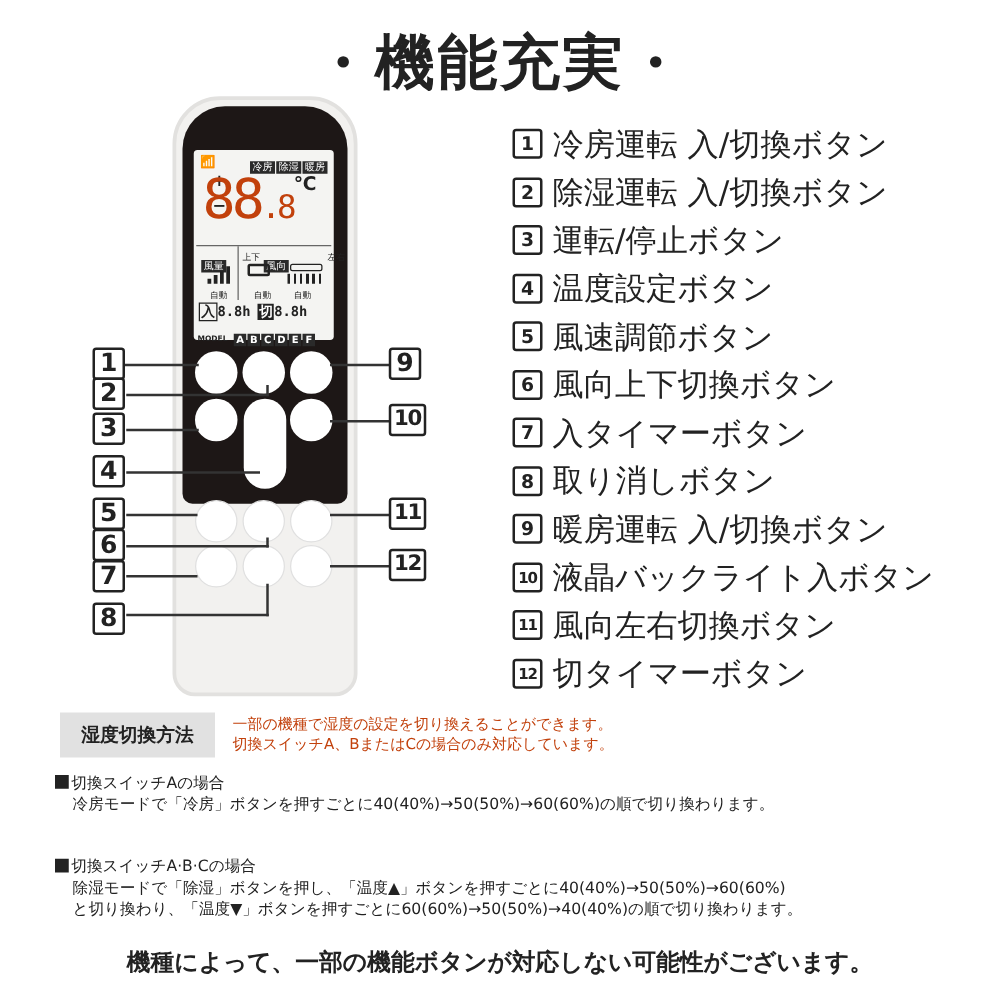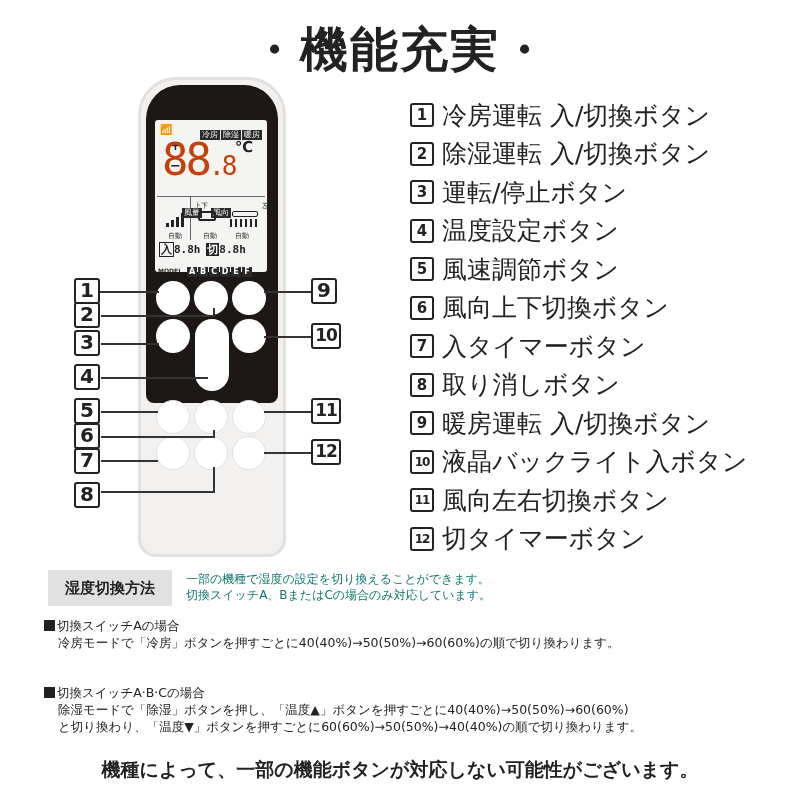--- a/index.html
+++ b/index.html
@@ -29,21 +29,21 @@
   .line { position: absolute; background: #333; height: 2px; }
   .vline { position: absolute; background: #333; width: 2px; }
 
   .legend { left: 410px; top: 96px; }
   .legend-item { display: flex; align-items: center; height: 38.5px; }
   .legend-num { width: 24px; height: 24px; border: 2px solid #222; border-radius: 3px; font-size: 15px; font-weight: bold; text-align: center; line-height: 20px; margin-right: 8px; flex-shrink: 0; }
   .legend-num.two { font-size: 12px; letter-spacing: -1px; }
   .legend-label { font-size: 25px; color: #222; white-space: nowrap; }
 
   .hum-badge { left: 48px; top: 570px; width: 124px; height: 36px; background: #e1e1e1; font-size: 15px; font-weight: bold; text-align: center; line-height: 36px; color: #222; }
-  .hum-intro { left: 186px; top: 571px; font-size: 12px; line-height: 16px; color: #0f766e; }
+  .hum-intro { left: 186px; top: 571px; font-size: 12px; line-height: 16px; color: #c2410c; }
   .section { font-size: 12.5px; line-height: 17px; color: #222; }
   .section .head::before { content: ""; display: inline-block; width: 11px; height: 11px; background: #222; margin-right: 2px; vertical-align: -1px; }
   .section .body { padding-left: 14px; }
   .footer { left: 0; top: 757px; width: 800px; text-align: center; font-size: 19px; font-weight: bold; color: #222; }
 </style>
 </head>
 <body>
 
 <div class="abs title">・機能充実・</div>
 
@@ -57,21 +57,21 @@
 </div>
 <div class="abs" style="left:170px;top:138px;font-size:13px;font-weight:bold;">+</div>
 <div class="abs" style="left:170px;top:158px;font-size:13px;font-weight:bold;">−</div>
 <div class="abs digits">
   <span>88</span><span class="digit-small">.8</span>
 </div>
 <div class="abs degc">℃</div>
 
 <div class="abs" style="left:157px;top:196px;width:108px;height:1px;background:#666;"></div>
 <div class="abs" style="left:190px;top:197px;width:1px;height:43px;background:#666;"></div>
-<div class="abs" style="left:160px;top:200px;margin-left:21px;"><span class="lcd-tag">風量</span></div>
+<div class="abs" style="left:160px;top:200px;"><span class="lcd-tag">風量</span></div>
 <div class="abs lcd-small" style="left:194px;top:201px;">上下</div>
 <div class="abs" style="left:210px;top:200px;"><span class="lcd-tag">風向</span></div>
 <div class="abs lcd-small" style="left:245px;top:201px;margin-left:17px;">左右</div>
 
 <div class="abs" style="left:166px;top:213px;display:flex;align-items:flex-end;gap:2px;height:14px;">
   <div style="width:3px;height:4px;background:#222"></div>
     <div style="width:3px;height:7px;background:#222"></div>
     <div style="width:3px;height:10px;background:#222"></div>
     <div style="width:3px;height:14px;background:#222"></div>
 </div>

